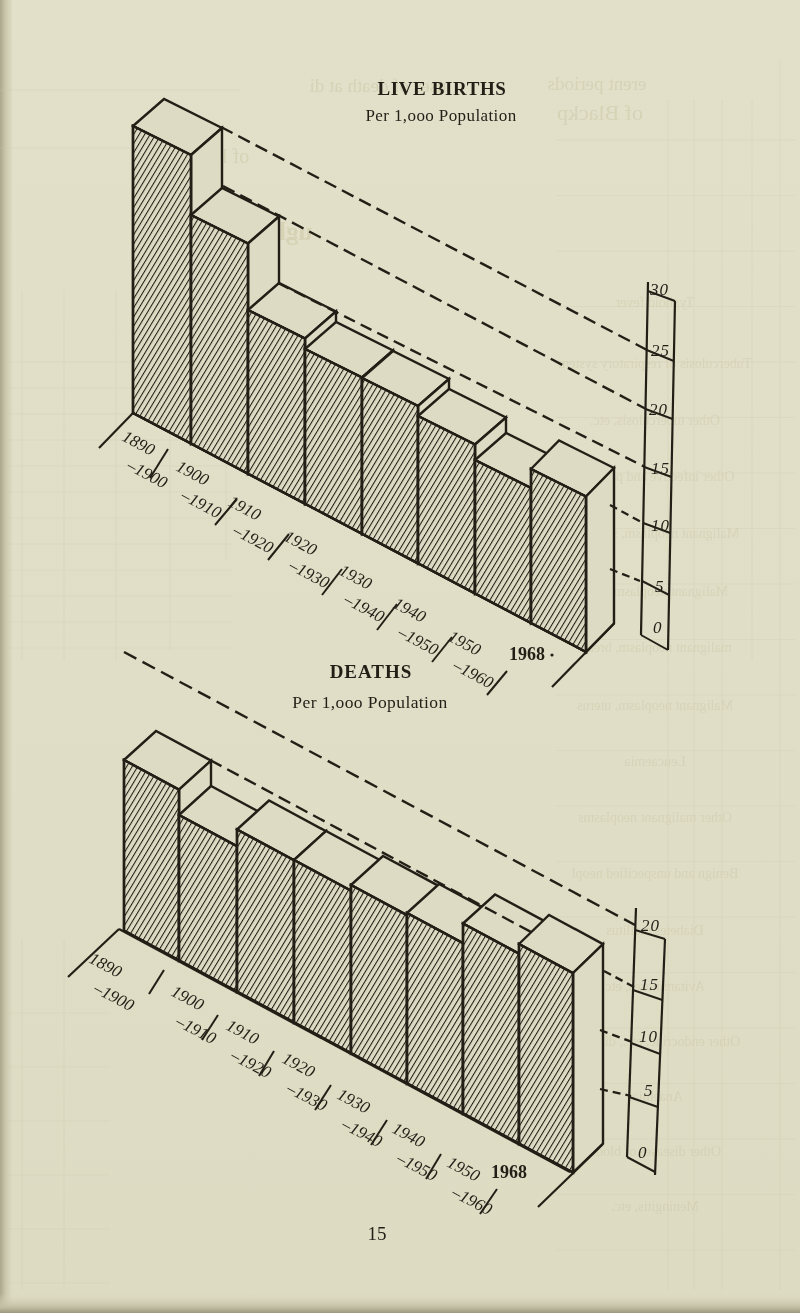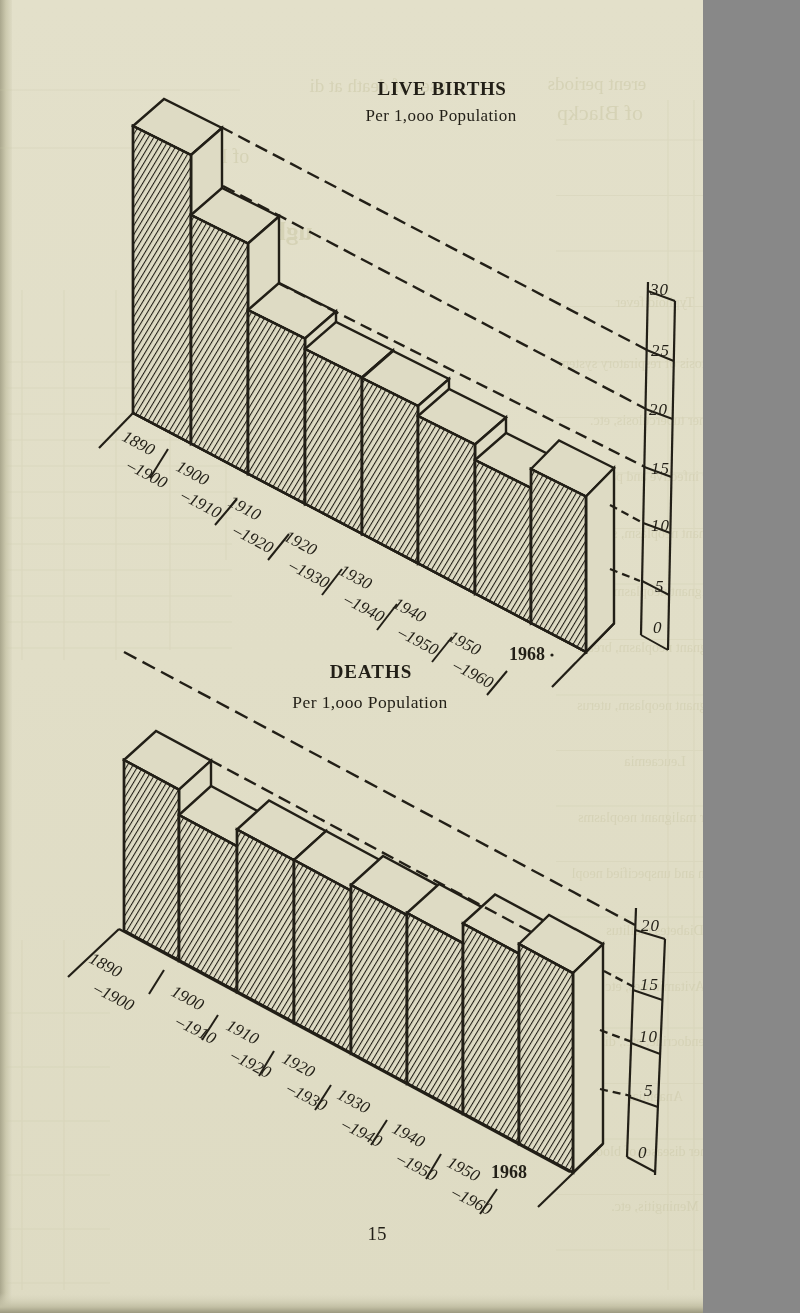--- a/index.html
+++ b/index.html
@@ -1,15 +1,15 @@
 <!DOCTYPE html>
 <html><head><meta charset="utf-8">
 <style>
 html,body{margin:0;padding:0;background:#888;}
-#page{width:703px;height:1313px;overflow:hidden;position:relative;
+#page{width:800px;height:1313px;overflow:hidden;position:relative;
 font-family:"Liberation Serif",serif;}
 svg{display:block;}
 </style></head>
 <body>
 <div id="page">
 <svg width="800" height="1313" viewBox="0 0 800 1313" xmlns="http://www.w3.org/2000/svg">
 <defs>
 <pattern id="hp" patternUnits="userSpaceOnUse" width="9" height="4.7" patternTransform="rotate(-59)">
 <line x1="-1" y1="0" x2="10" y2="0" stroke="#1f1c14" stroke-width="2.1"></line>
 </pattern>

